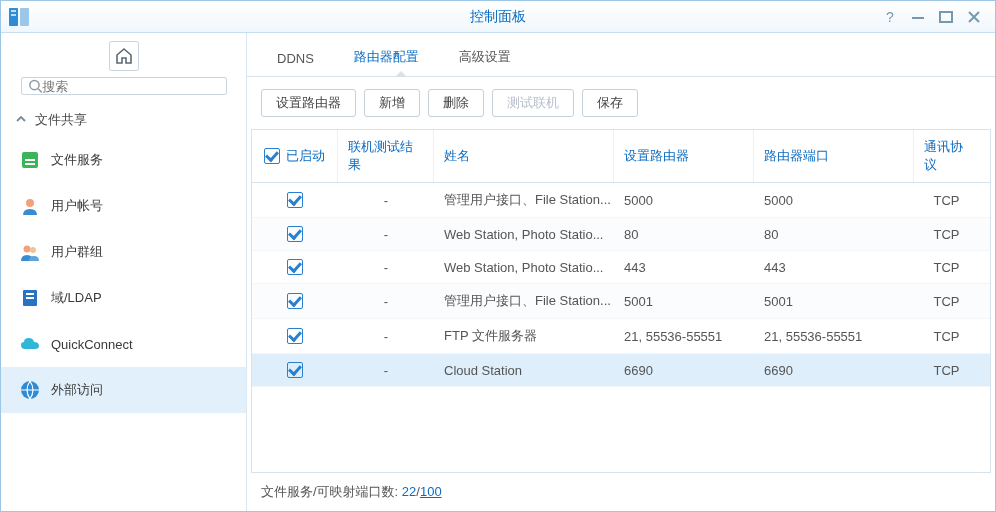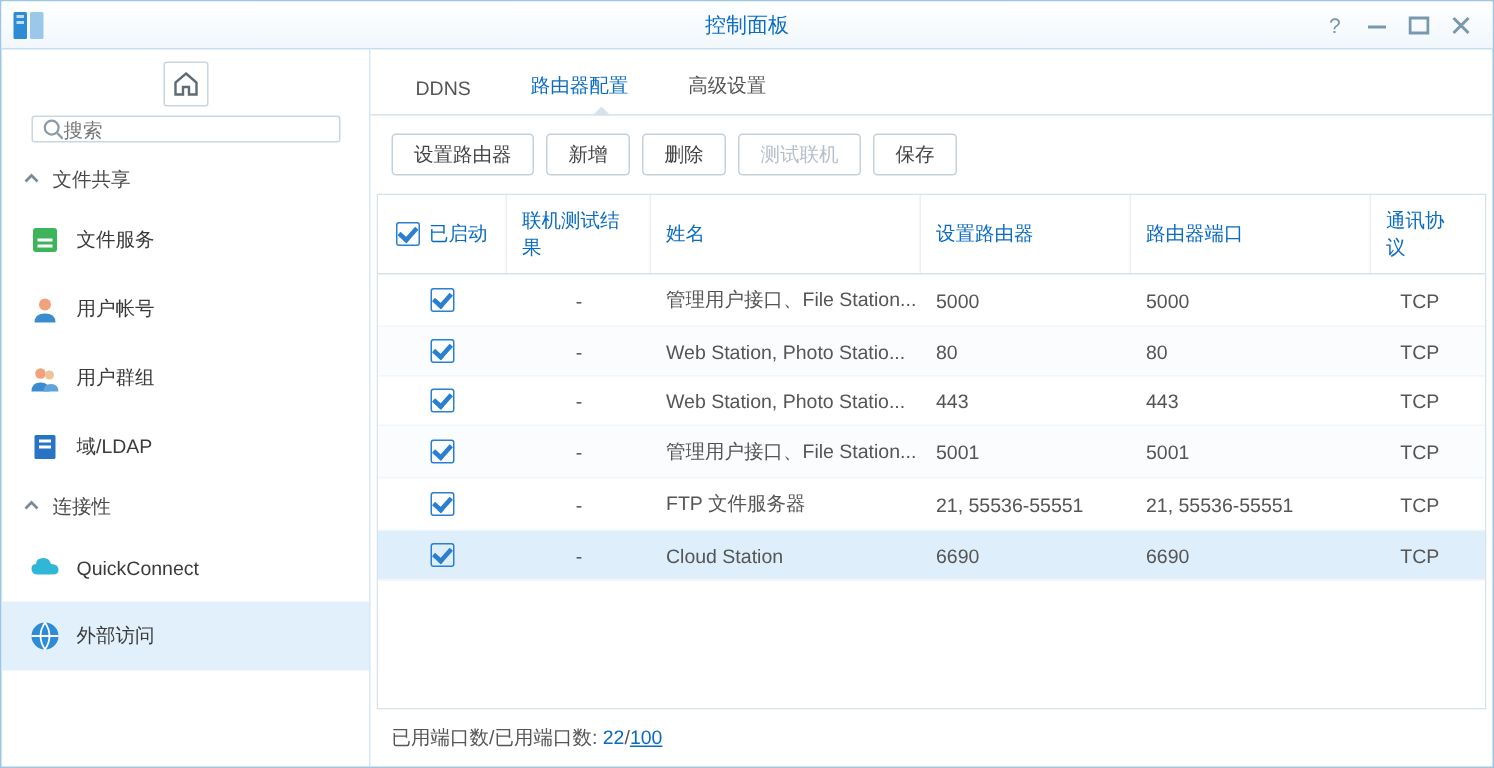--- a/index.html
+++ b/index.html
@@ -155,28 +155,20 @@
               <svg width="22" height="22" viewBox="0 0 22 22">
                 <rect x="4" y="3" width="14" height="16" rx="1" fill="#2873c4"></rect>
                 <rect x="7" y="6" width="8" height="2" fill="#fff"></rect>
                 <rect x="7" y="10" width="8" height="2" fill="#fff"></rect>
               </svg>
             </span>
         <span>域/LDAP</span>
       </div>
     </div>
 
-    <div class="catheader">
-      <span class="chev">
-        <svg width="12" height="12" viewBox="0 0 12 12">
-              <path d="M2 8 L6 4 L10 8" fill="none" stroke="#7d8a94" stroke-width="1.8"></path>
-            </svg>
-      </span>
-      <span>连接性</span>
-    </div>
     <div class="navlist">
       <div class="navitem">
         <span class="navicon">
               <svg width="22" height="22" viewBox="0 0 22 22">
                 <path d="M6 16 Q2 16 2 12 Q2 9 5 9 Q5 5 10 5 Q14 5 15 9 Q20 9 20 13 Q20 16 16 16 Z" fill="#30b7d8"></path>
               </svg>
             </span>
         <span>QuickConnect</span>
       </div>
       <div class="navitem selected">
@@ -276,19 +268,19 @@
               <div class="gcell col-test">-</div>
               <div class="gcell col-name">Cloud Station</div>
               <div class="gcell col-local">6690</div>
               <div class="gcell col-router">6690</div>
               <div class="gcell col-proto">TCP</div>
             </div>
           </div>
     </div>
 
     <div class="footer">
-      <span>已用端口数/已用端口数: </span>
+      <span>文件服务/可映射端口数: </span>
       <span class="used">22</span><span>/</span><span class="total">100</span>
     </div>
   </div>
 </div>
 
 </div>
 
 </body></html>

